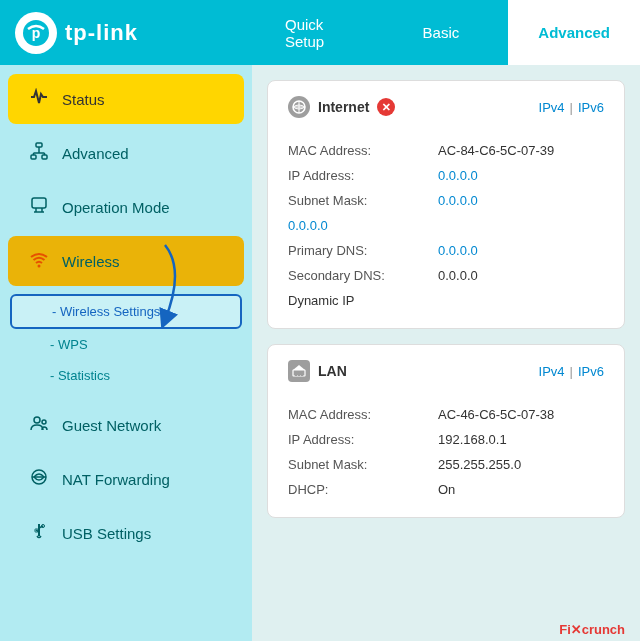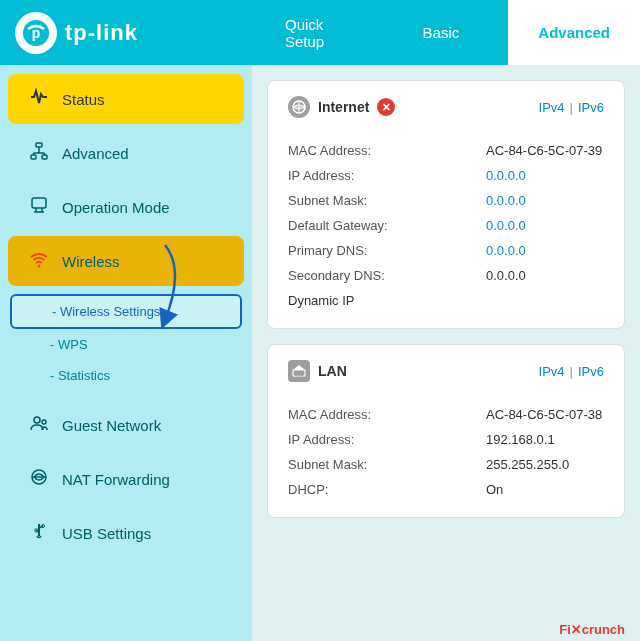--- a/index.html
+++ b/index.html
@@ -199,21 +199,20 @@
       color: #0288d1;
       cursor: pointer;
     }
     .ip-divider {
       color: #999;
     }
     .card-row {
       display: flex;
       padding: 5px 0;
       align-items: center;
-      gap: 48px;
     }
     .card-row-label {
       width: 150px;
       color: #555;
       font-size: 13px;
     }
     .card-row-value {
       color: #333;
       font-size: 13px;
     }
@@ -393,21 +392,20 @@
         </div>
         <div class="card-row">
           <span class="card-row-label">IP Address:</span>
           <span class="card-row-value blue">0.0.0.0</span>
         </div>
         <div class="card-row">
           <span class="card-row-label">Subnet Mask:</span>
           <span class="card-row-value blue">0.0.0.0</span>
         </div>
         <div class="card-row">
-          <span class="card-row-label">Default Gateway:</span>
           <span class="card-row-value blue">0.0.0.0</span>
         </div>
         <div class="card-row">
           <span class="card-row-label">Primary DNS:</span>
           <span class="card-row-value blue">0.0.0.0</span>
         </div>
         <div class="card-row">
           <span class="card-row-label">Secondary DNS:</span>
           <span class="card-row-value">0.0.0.0</span>
         </div>
@@ -432,21 +430,21 @@
           </div>
           <div class="ip-links">
             <span class="ip-link">IPv4</span>
             <span class="ip-divider">|</span>
             <span class="ip-link">IPv6</span>
           </div>
         </div>
 
         <div class="card-row">
           <span class="card-row-label">MAC Address:</span>
-          <span class="card-row-value">AC-84-C6-5C-07-38</span>
+          <span class="card-row-value">AC-46-C6-5C-07-38</span>
         </div>
         <div class="card-row">
           <span class="card-row-label">IP Address:</span>
           <span class="card-row-value">192.168.0.1</span>
         </div>
         <div class="card-row">
           <span class="card-row-label">Subnet Mask:</span>
           <span class="card-row-value">255.255.255.0</span>
         </div>
         <div class="card-row">

